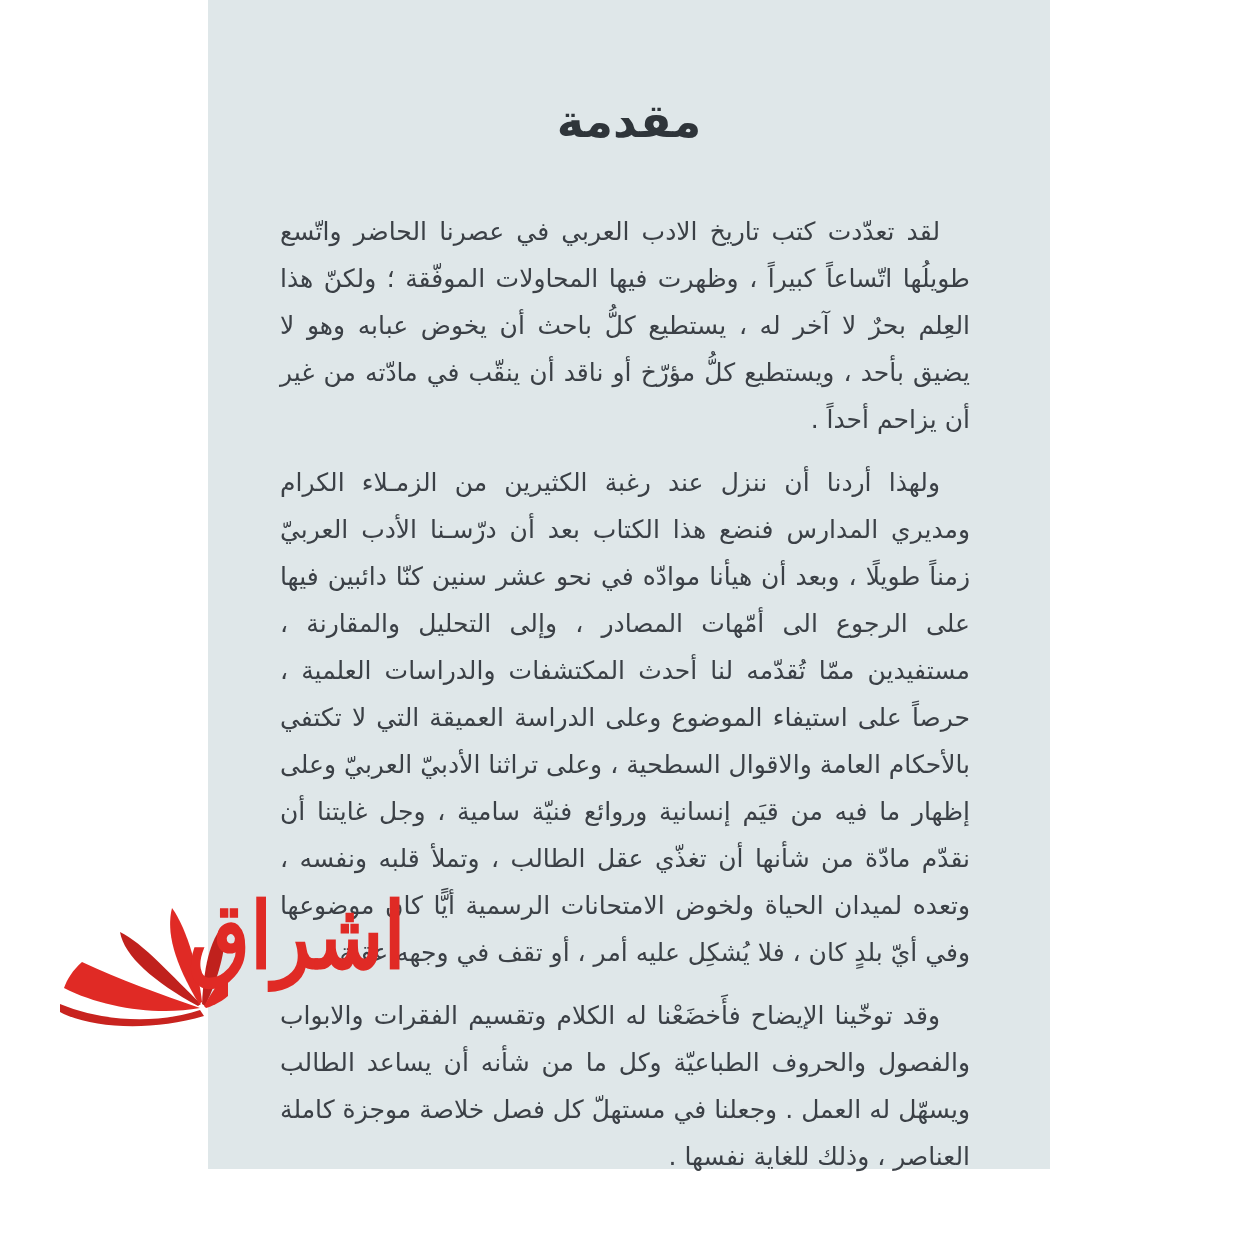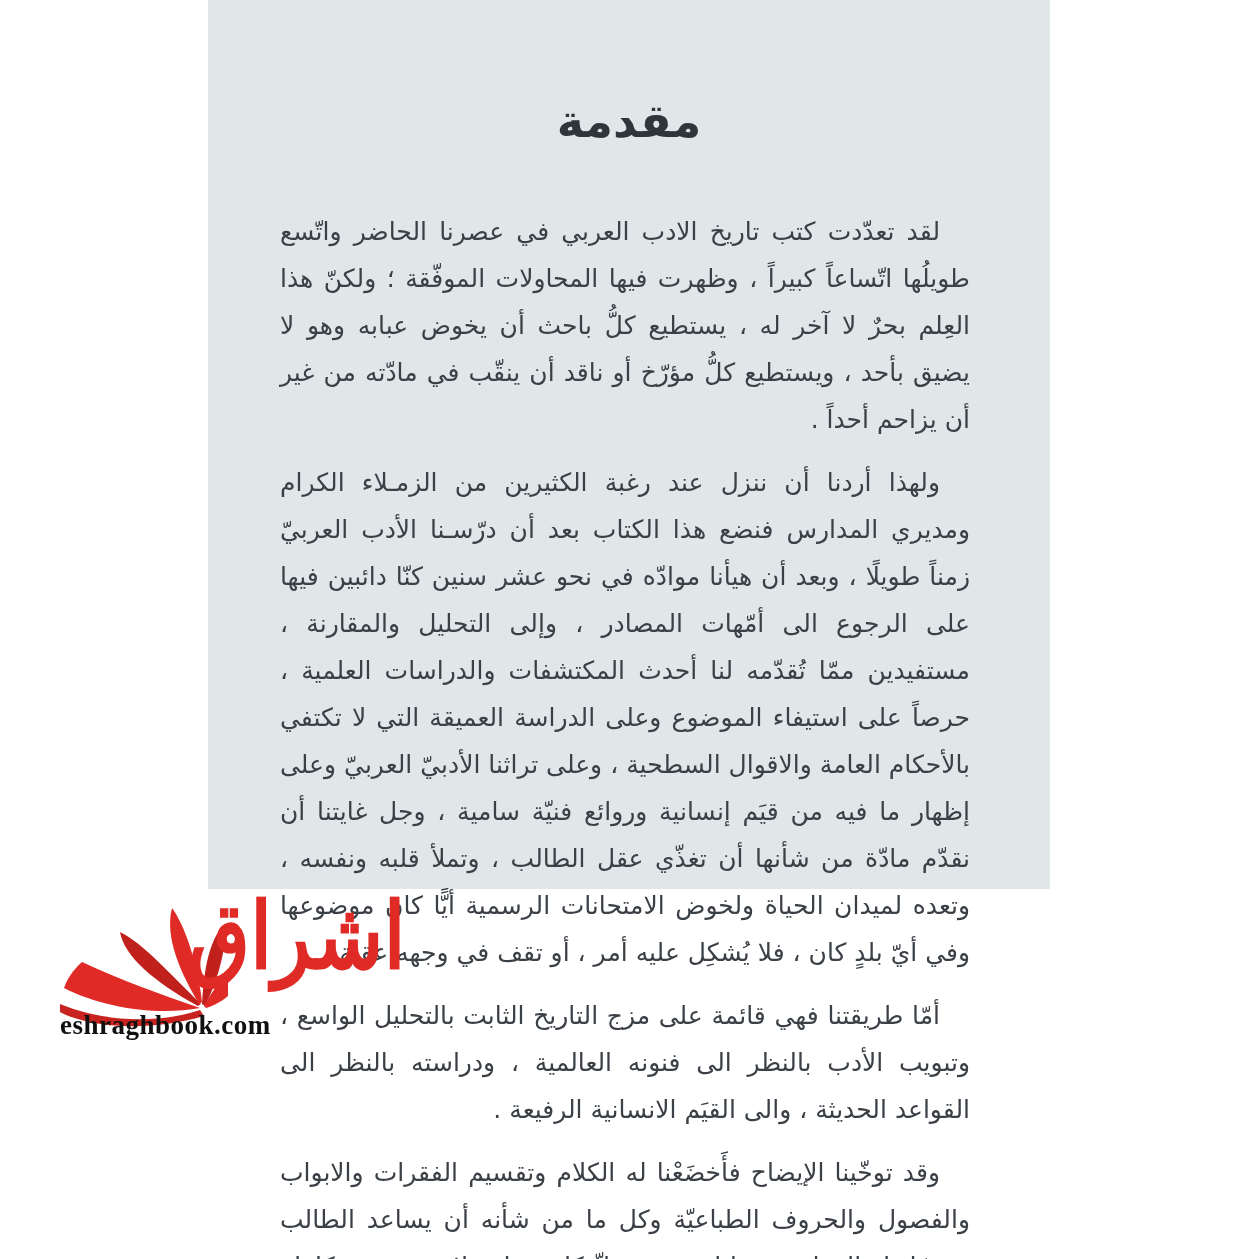--- a/index.html
+++ b/index.html
@@ -6,21 +6,21 @@
   body{
     width:1259px;height:1259px;
     background:#ffffff;
     position:relative;
     overflow:hidden;
     font-family:"DejaVu Sans",sans-serif;
   }
   .scan-page{
     position:absolute;
     left:208px;top:0;
-    width:842px;height:889px;
+    width:842px;height:1169px;
     background:#dfe7e9;
   }
   .page-title{
     padding-top:94px;
     text-align:center;
     font-size:46px;
     font-weight:bold;
     color:#2f353a;
     direction:rtl;
   }
@@ -73,29 +73,27 @@
 </style>
 </head>
 <body>
 
 <div class="scan-page">
   <div class="page-title">مقدمة</div>
 
   <div class="body-text">
     <p>لقد تعدّدت كتب تاريخ الادب العربي في عصرنا الحاضر واتّسع طويلُها اتّساعاً كبيراً ، وظهرت فيها المحاولات الموفّقة ؛ ولكنّ هذا العِلم بحرٌ لا آخر له ، يستطيع كلُّ باحث أن يخوض عبابه وهو لا يضيق بأحد ، ويستطيع كلُّ مؤرّخ أو ناقد أن ينقّب في مادّته من غير أن يزاحم أحداً .</p>
     <p>ولهذا أردنا أن ننزل عند رغبة الكثيرين من الزمـلاء الكرام ومديري المدارس فنضع هذا الكتاب بعد أن درّسـنا الأدب العربيّ زمناً طويلًا ، وبعد أن هيأنا موادّه في نحو عشر سنين كنّا دائبين فيها على الرجوع الى أمّهات المصادر ، وإلى التحليل والمقارنة ، مستفيدين ممّا تُقدّمه لنا أحدث المكتشفات والدراسات العلمية ، حرصاً على استيفاء الموضوع وعلى الدراسة العميقة التي لا تكتفي بالأحكام العامة والاقوال السطحية ، وعلى تراثنا الأدبيّ العربيّ وعلى إظهار ما فيه من قيَم إنسانية وروائع فنيّة سامية ، وجل غايتنا أن نقدّم مادّة من شأنها أن تغذّي عقل الطالب ، وتملأ قلبه ونفسه ، وتعده لميدان الحياة ولخوض الامتحانات الرسمية أيًّا كان موضوعها وفي أيّ بلدٍ كان ، فلا يُشكِل عليه أمر ، أو تقف في وجهه عقبة</p>
-    <p>أمّا طريقتنا فهي قائمة على مزج التاريخ الثابت بالتحليل الواسع ، وتبويب الأدب بالنظر الى فنونه العالمية ، ودراسته بالنظر الى القواعد الحديثة ، والى القيَم الانسانية الرفيعة .</p>
     <p>وقد توخّينا الإيضاح فأَخضَعْنا له الكلام وتقسيم الفقرات والابواب والفصول والحروف الطباعيّة وكل ما من شأنه أن يساعد الطالب ويسهّل له العمل . وجعلنا في مستهلّ كل فصل خلاصة موجزة كاملة العناصر ، وذلك للغاية نفسها .</p>
   </div>
 </div>
 
 <div class="watermark">
   <svg class="book-logo" viewBox="0 0 170 130" xmlns="http://www.w3.org/2000/svg">
     <path d="M2,104 C45,122 100,124 142,110 L146,116 C92,132 32,128 2,112 Z" fill="#c8231f"></path>
     <path d="M6,88 C45,108 100,116 142,108 C102,94 62,80 24,62 C15,70 9,79 6,88 Z" fill="#e02a25"></path>
     <path d="M140,106 C96,82 66,56 62,32 C84,42 116,78 143,104 Z" fill="#c0211d"></path>
     <path d="M141,104 C116,62 108,32 114,8 C130,30 141,74 144,102 Z" fill="#e02a25"></path>
     <path d="M144,104 C146,62 154,34 168,24 C168,56 156,88 147,106 Z" fill="#c0211d"></path>
     <path d="M146,106 C156,88 164,78 170,74 L170,96 C162,103 152,107 148,108 Z" fill="#e02a25"></path>
   </svg>
   <div class="wm-calligraphy">اشراق</div>
-  <div class="wm-site">eshraghbook.com</div>
 </div>
 
 </body></html>

